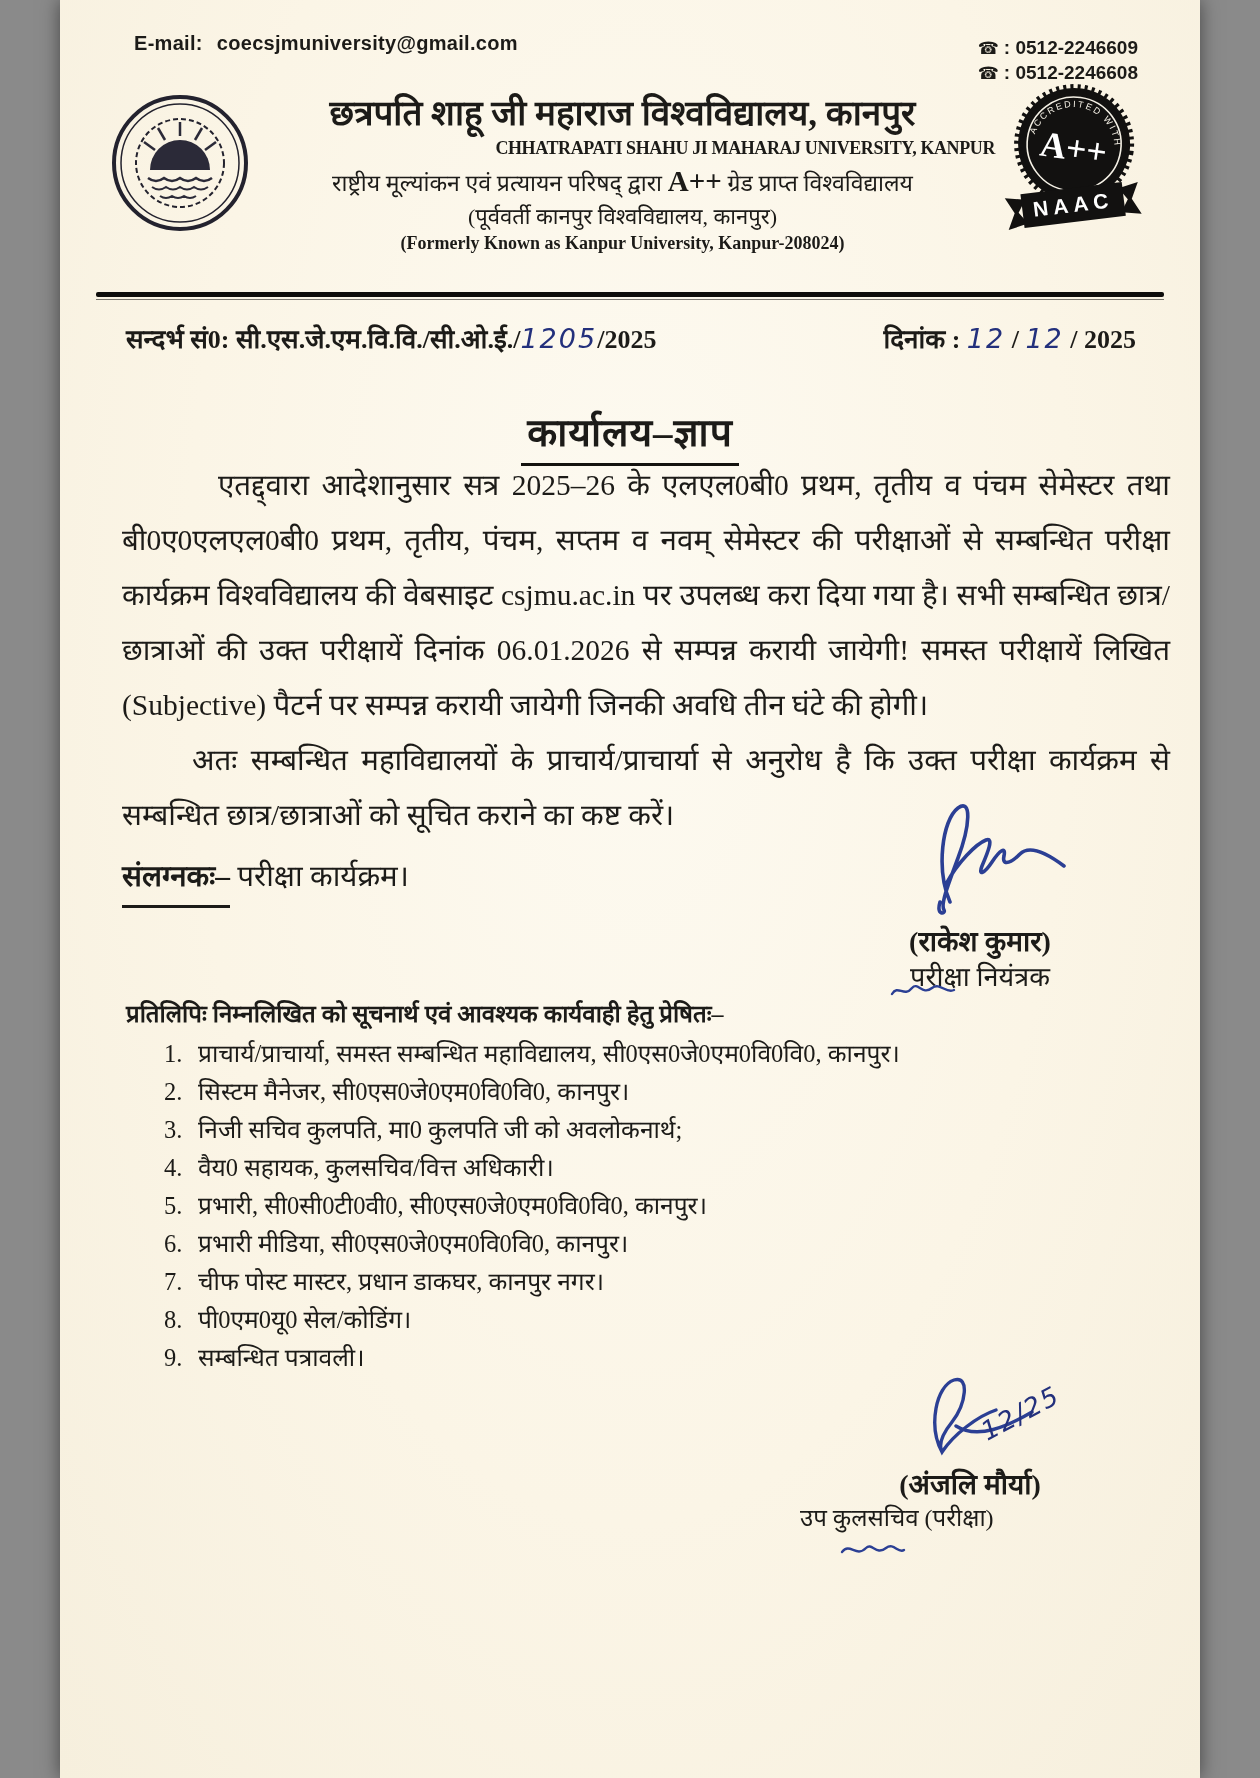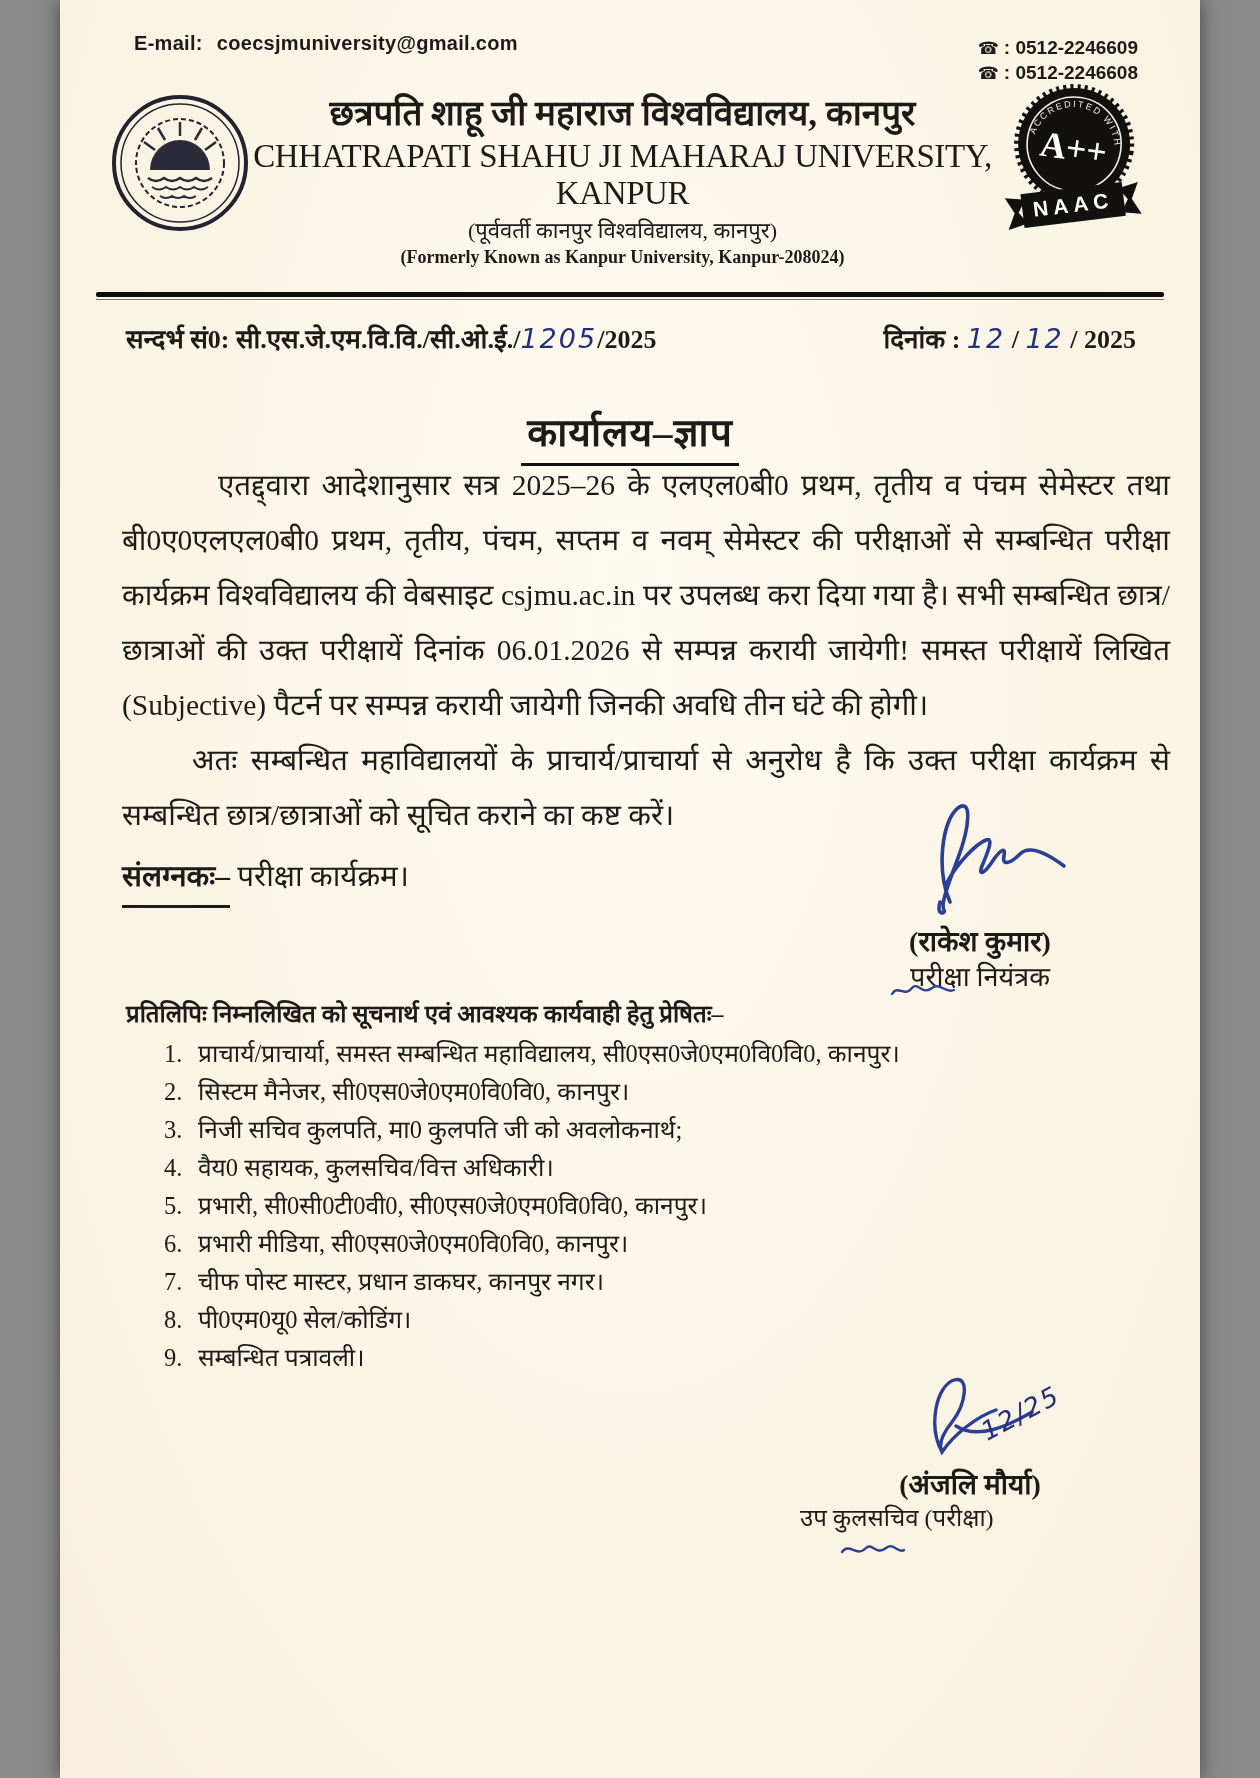--- a/index.html
+++ b/index.html
@@ -16,21 +16,21 @@
 
   
   .email-row{left:74px;top:32px;font-size:20px;font-weight:bold;letter-spacing:.3px;}
   .email-row .addr{margin-left:14px;}
   .phone-block{right:62px;top:36px;text-align:left;font-size:19px;font-weight:bold;line-height:24px;}
   .phone-block .pic{font-size:17px;margin-right:5px;}
 
   
   .hdr-center{left:190px;top:94px;width:745px;text-align:center;}
   .hdr-hi{font-size:35px;font-weight:bold;line-height:40px;}
-  .hdr-en{font-size:33px;font-weight:normal;letter-spacing:-0.4px;margin-top:4px;}
+  .hdr-en{font-size:18px;font-weight:bold;letter-spacing:-0.4px;margin-top:4px;text-align:right;}
   .hdr-naac-line{font-size:23px;margin-top:6px;}
   .hdr-naac-line .gr{font-size:29px;font-weight:bold;font-family:"Liberation Serif",serif;}
   .hdr-formerly-hi{font-size:22px;margin-top:2px;}
   .hdr-formerly-en{font-size:18px;font-weight:bold;margin-top:3px;}
 
   .logo-wrap{left:50px;top:92px;width:140px;height:142px;}
   .badge-wrap{left:928px;top:82px;width:170px;height:152px;}
 
   .rule{left:36px;right:36px;top:292px;height:5px;background:#0e0d0b;border-radius:2px;}
   .rule2{left:36px;right:36px;top:299px;height:1px;background:rgba(14,13,11,.55);}
@@ -102,20 +102,21 @@
       </g>
       <path d="M38,86 q8,6 16,0 q8,6 16,0 q8,6 16,0 q8,6 16,0" fill="none" stroke="#2b2a38" stroke-width="2.5"></path>
       <path d="M42,95 q7,5 14,0 q7,5 14,0 q7,5 14,0 q7,5 14,0" fill="none" stroke="#2b2a38" stroke-width="2"></path>
       <path d="M50,104 q6,4 12,0 q6,4 12,0 q6,4 12,0" fill="none" stroke="#2b2a38" stroke-width="2"></path>
     </svg>
   </div>
 
   <div class="abs hdr-center">
     <div class="hdr-hi">छत्रपति शाहू जी महाराज विश्वविद्यालय, कानपुर</div>
     <div class="hdr-en">CHHATRAPATI SHAHU JI MAHARAJ UNIVERSITY, KANPUR</div>
+    <div class="hdr-naac-line"><span>राष्ट्रीय मूल्यांकन एवं प्रत्यायन परिषद् द्वारा </span><span class="gr">A++</span><span> ग्रेड प्राप्त विश्वविद्यालय</span></div>
     <div class="hdr-formerly-hi">(पूर्ववर्ती कानपुर विश्वविद्यालय, कानपुर)</div>
     <div class="hdr-formerly-en">(Formerly Known as Kanpur University, Kanpur-208024)</div>
   </div>
 
   <div class="abs badge-wrap">
     <svg width="170" height="152" viewBox="0 0 170 152">
       <g transform="rotate(8 85 70)">
         <circle cx="85" cy="62" r="56" fill="#121110"></circle>
         <circle cx="85" cy="62" r="56" fill="none" stroke="#121110" stroke-width="8" stroke-dasharray="3 4"></circle>
         <circle cx="85" cy="62" r="47" fill="none" stroke="#f5f1e6" stroke-width="1.6"></circle>

